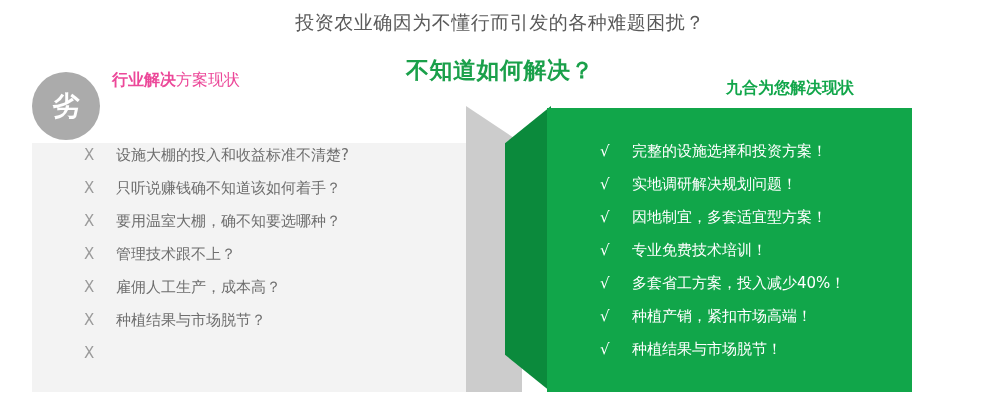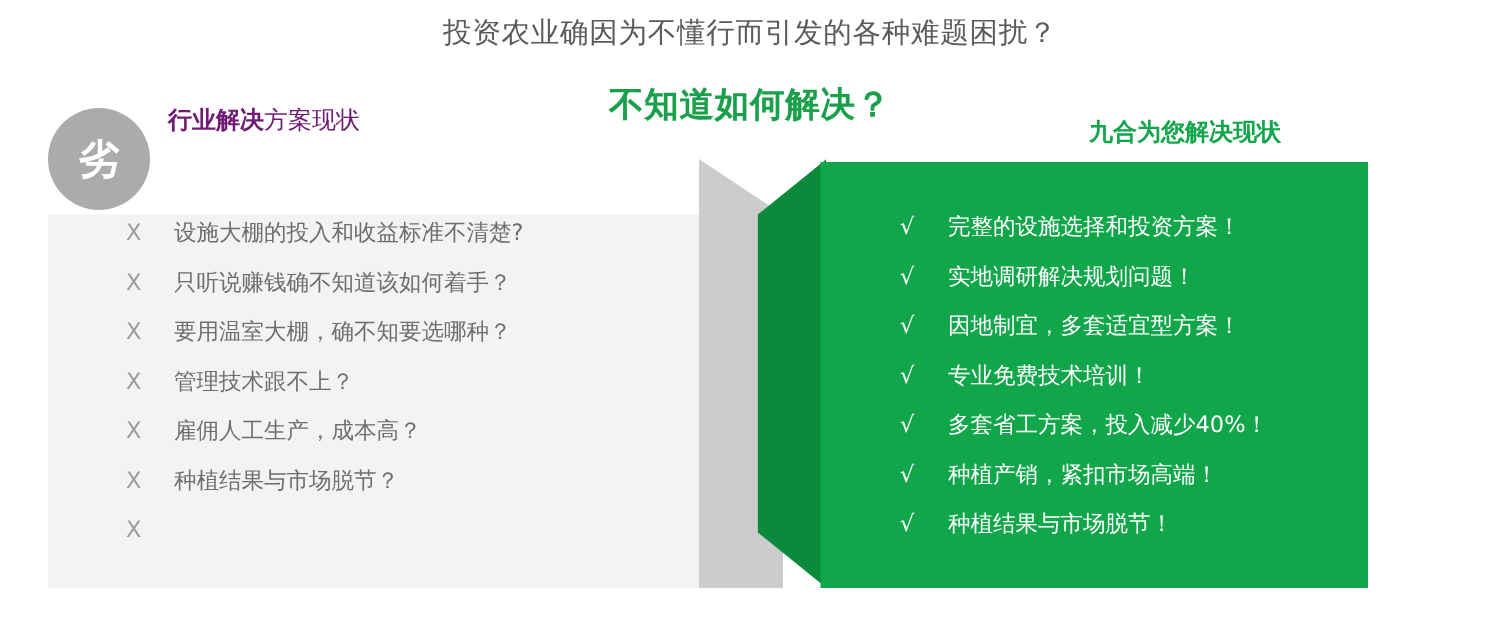--- a/index.html
+++ b/index.html
@@ -107,21 +107,21 @@
 
   
   .col-title {
     position: absolute;
     font-size: 16px;
     white-space: nowrap;
   }
   .col-title-left {
     left: 112px;
     top: 70px;
-    color: #701a75;
+    color: #ec4899;
   }
   .col-title-right {
     right: 58px;
     top: 78px;
     color: #11a64a;
     text-align: right;
     margin-left: 32px;
   }
   .col-title .strong { font-weight: bold; }
 

